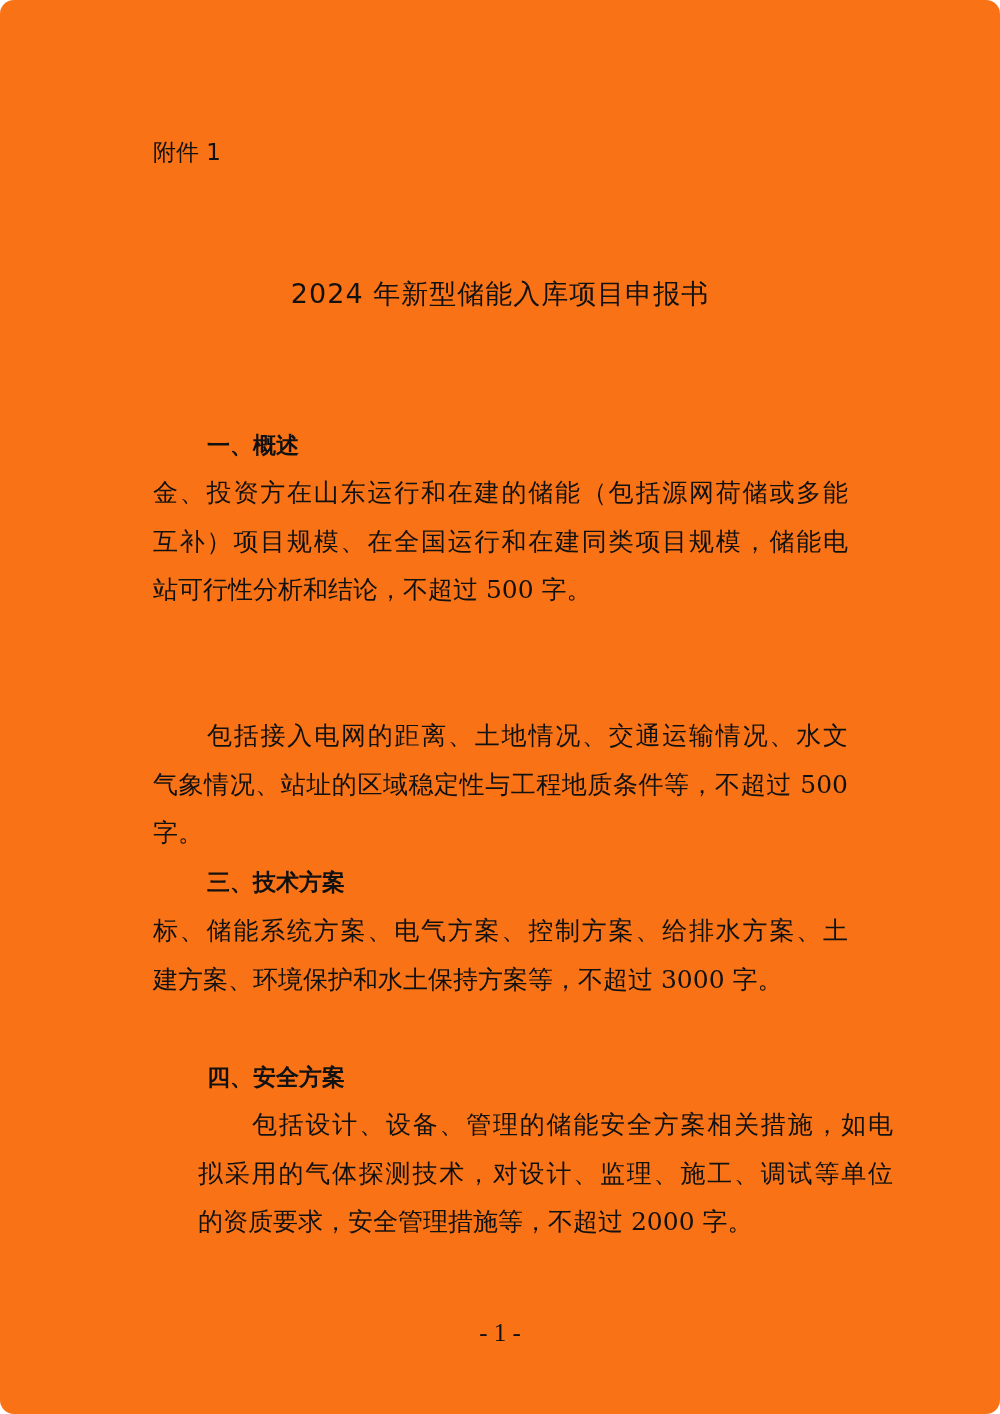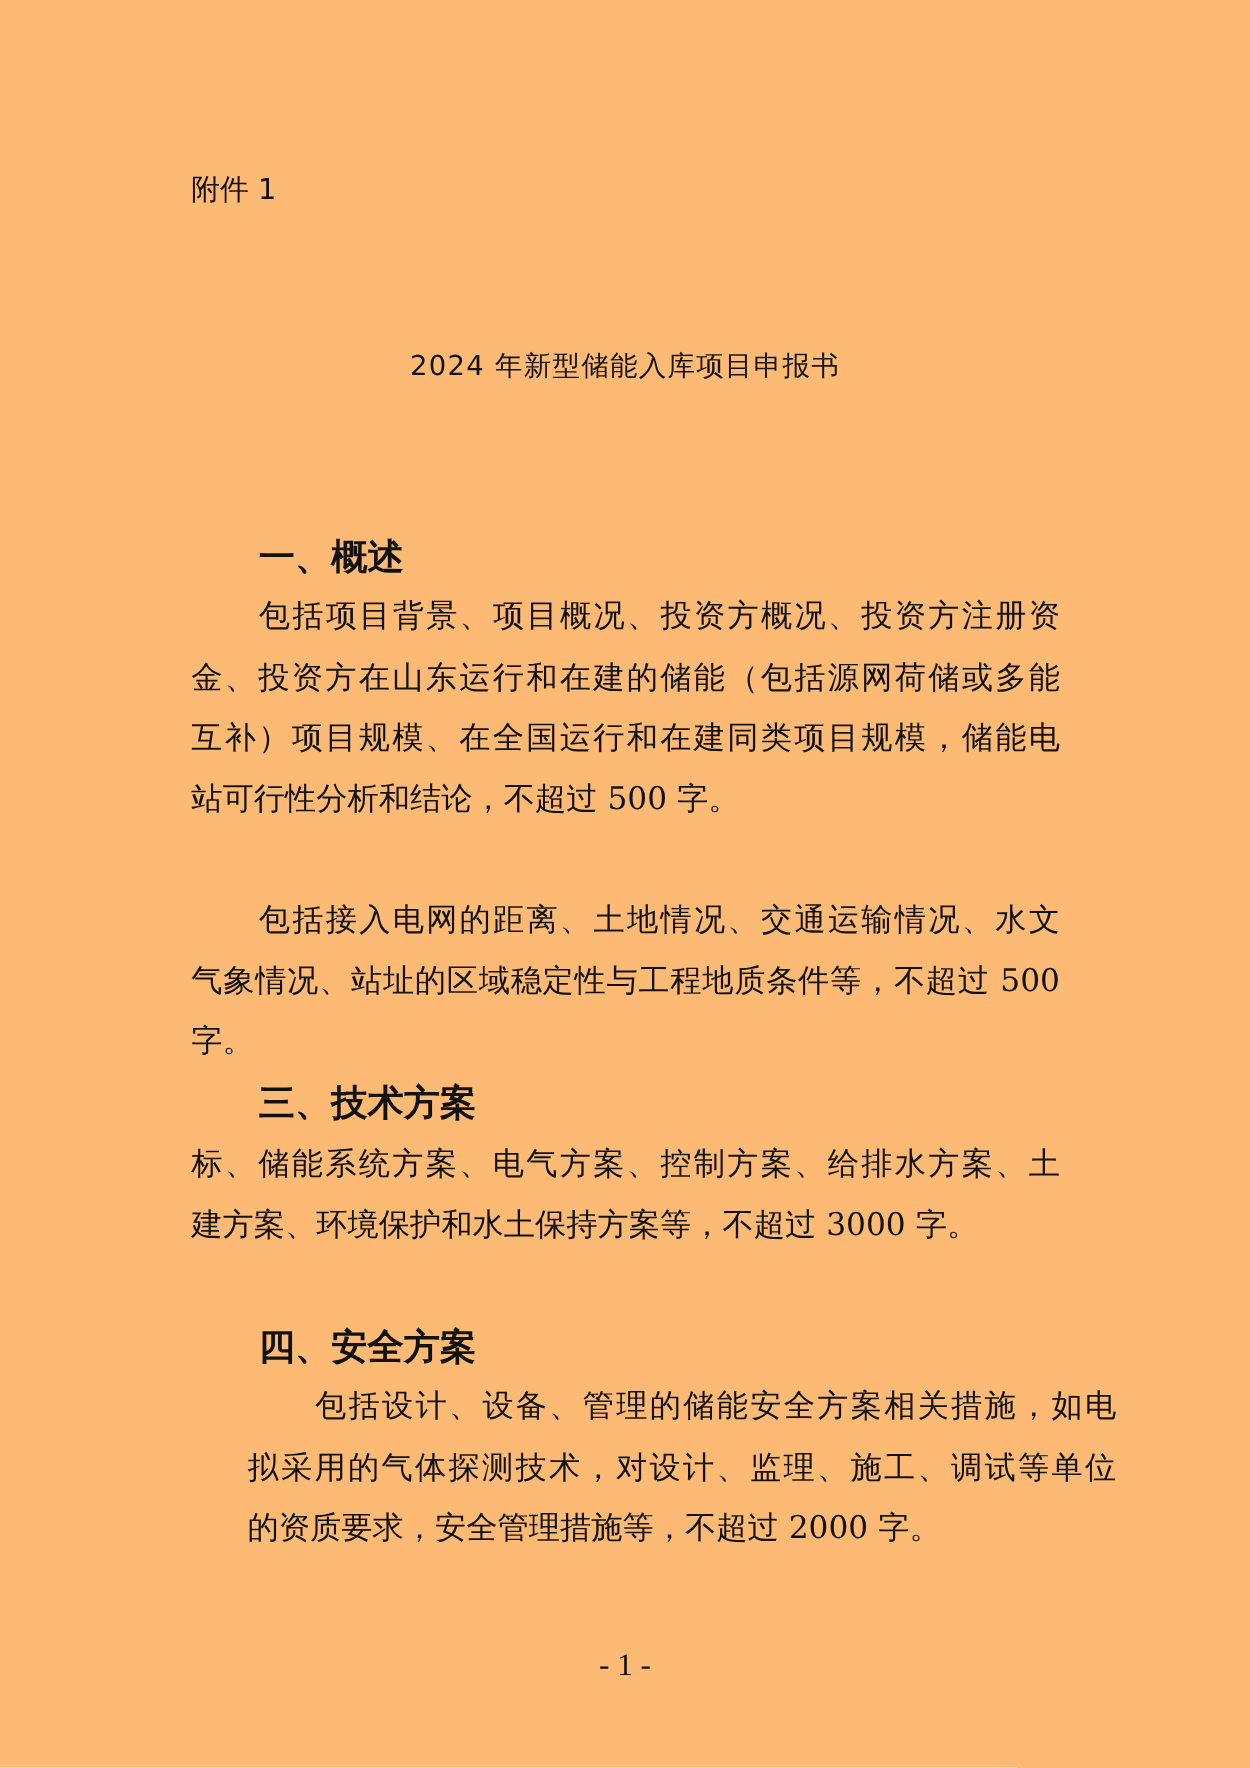--- a/index.html
+++ b/index.html
@@ -1,33 +1,33 @@
 <!DOCTYPE html>
 <html><head>
   <meta charset="utf-8">
   <style>
     html, body { margin: 0; padding: 0; background: #ffffff; }
     body { width: 1000px; height: 1414px; position: relative; overflow: hidden; color: #111; }
-    .page { position: absolute; left: 0; top: 0; width: 1000px; height: 1414px; background: #fdba74; }
+    .page { position: absolute; left: 0; top: 0; width: 1000px; height: 1414px; background: #f97316; border-radius: 14px; }
     .attach {
       position: absolute; left: 153px; top: 136px;
       font-family: "DejaVu Sans", "Liberation Sans", sans-serif;
       font-size: 23px; line-height: 32px; color: #111;
     }
     .title {
       position: absolute; left: 0; width: 1000px; text-align: center;
       font-family: "DejaVu Sans", "Liberation Sans", sans-serif;
-      font-size: 22px; line-height: 46px; color: #111; letter-spacing: 1px;
+      font-size: 27px; line-height: 46px; color: #111; letter-spacing: 1px;
     }
     .title.t1 { top: 271px; }
     .title.t2 { top: 323px; }
     .section-head {
       position: absolute; left: 207px;
       font-family: "DejaVu Sans", "Liberation Sans", sans-serif;
-      font-weight: bold; font-size: 29px; line-height: 34px; color: #111;
+      font-weight: bold; font-size: 23px; line-height: 34px; color: #111;
     }
     .para {
       position: absolute; left: 153px; width: 700px;
       font-family: "DejaVu Serif", "Liberation Serif", serif;
       font-size: 25px; line-height: 48.5px; color: #111;
     }
     .para .line { display: block; white-space: nowrap; }
     .para .line.first { padding-left: 54px; }
     .line.justify { text-align-last: justify; text-align: justify; width: 695px; }
     .line.first.justify { width: 641px; }
@@ -41,21 +41,20 @@
 <body>
 
 <div class="page">
 
   <div class="attach">附件 1</div>
 
   <div class="title t1">2024 年新型储能入库项目申报书</div>
 
   <div class="section-head" style="top:428px;">一、概述</div>
   <div class="para" style="top:469px;">
-    <span class="line first justify">包括项目背景、项目概况、投资方概况、投资方注册资</span>
     <span class="line justify">金、投资方在山东运行和在建的储能（包括源网荷储或多能</span>
     <span class="line justify">互补）项目规模、在全国运行和在建同类项目规模，储能电</span>
     <span class="line">站可行性分析和结论，不超过 500 字。</span>
   </div>
 
   <div class="para" style="top:712px;">
     <span class="line first justify">包括接入电网的距离、土地情况、交通运输情况、水文</span>
     <span class="line justify">气象情况、站址的区域稳定性与工程地质条件等，不超过 500</span>
     <span class="line">字。</span>
   </div>

